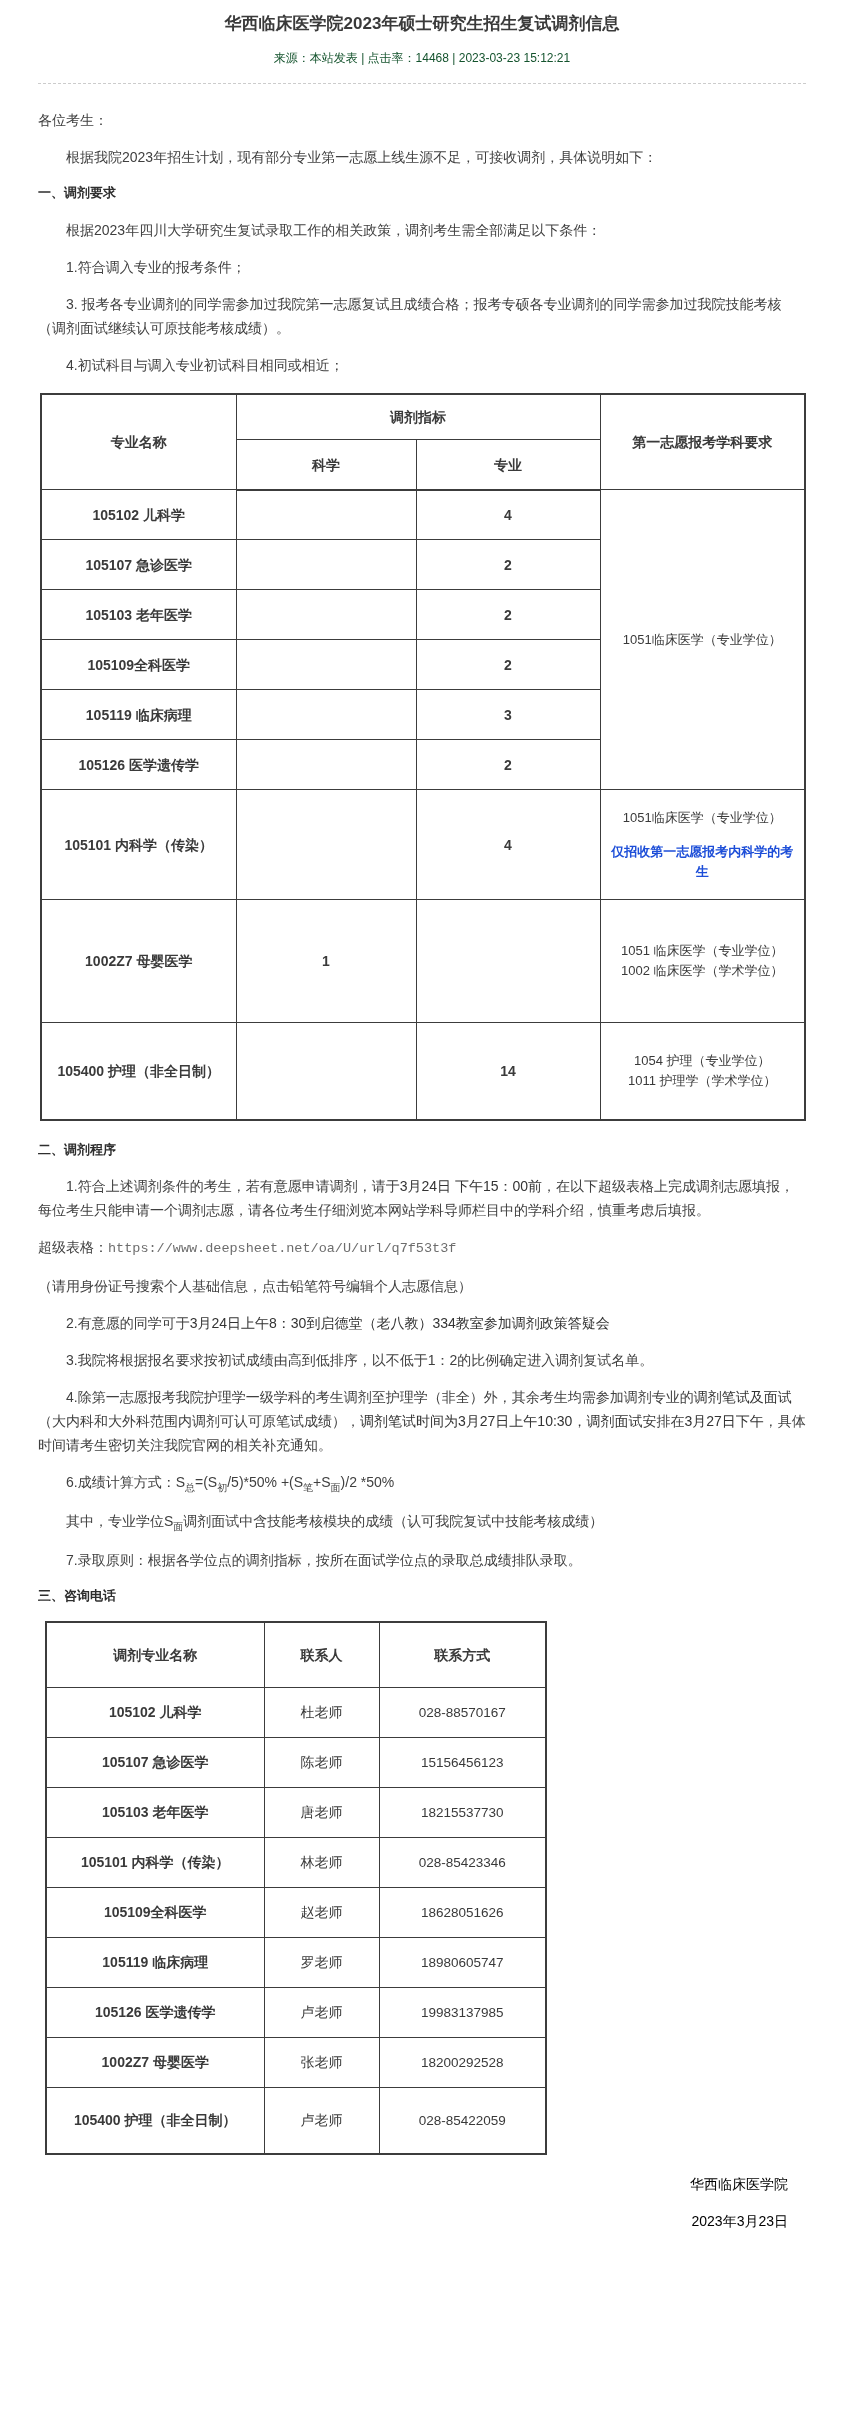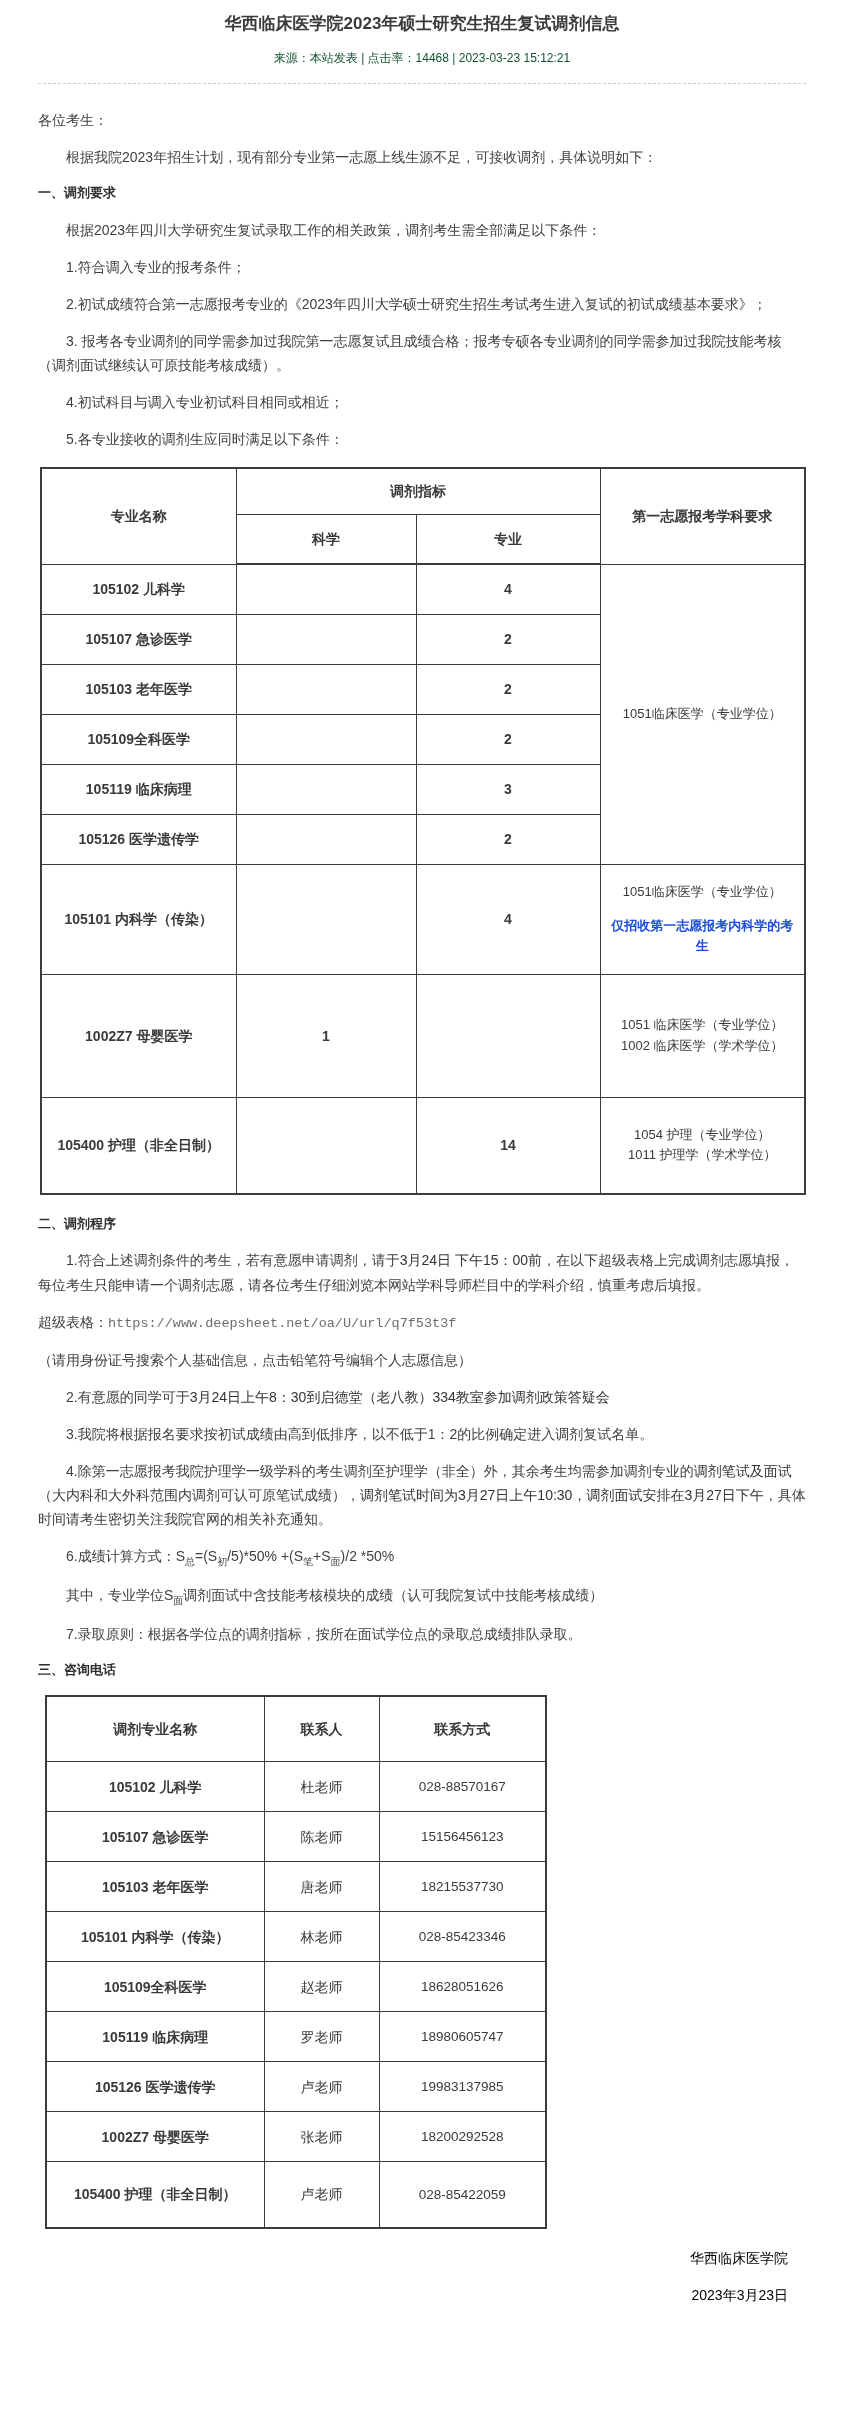--- a/index.html
+++ b/index.html
@@ -105,24 +105,22 @@
   <hr class="divider">
 
   <div class="content">
 
     <p>各位考生：</p>
     <p class="indent">根据我院2023年招生计划，现有部分专业第一志愿上线生源不足，可接收调剂，具体说明如下：</p>
 
     <p class="sec-heading">一、调剂要求</p>
     <p class="indent">根据2023年四川大学研究生复试录取工作的相关政策，调剂考生需全部满足以下条件：</p>
     <p class="indent">1.符合调入专业的报考条件；</p>
-    <p class="indent">2.初试成绩符合第一志愿报考专业的《2023年四川大学硕士研究生招生考试考生进入复试的初试成绩基本要求》；</p>
     <p class="indent">3. 报考各专业调剂的同学需参加过我院第一志愿复试且成绩合格；报考专硕各专业调剂的同学需参加过我院技能考核（调剂面试继续认可原技能考核成绩）。</p>
     <p class="indent">4.初试科目与调入专业初试科目相同或相近；</p>
-    <p class="indent">5.各专业接收的调剂生应同时满足以下条件：</p>
 
     <table class="quota-table">
       <colgroup>
           <col style="width:195px">
           <col style="width:180px">
           <col style="width:184px">
           <col style="width:205px">
         </colgroup>
       <thead>
         <tr class="h1">

